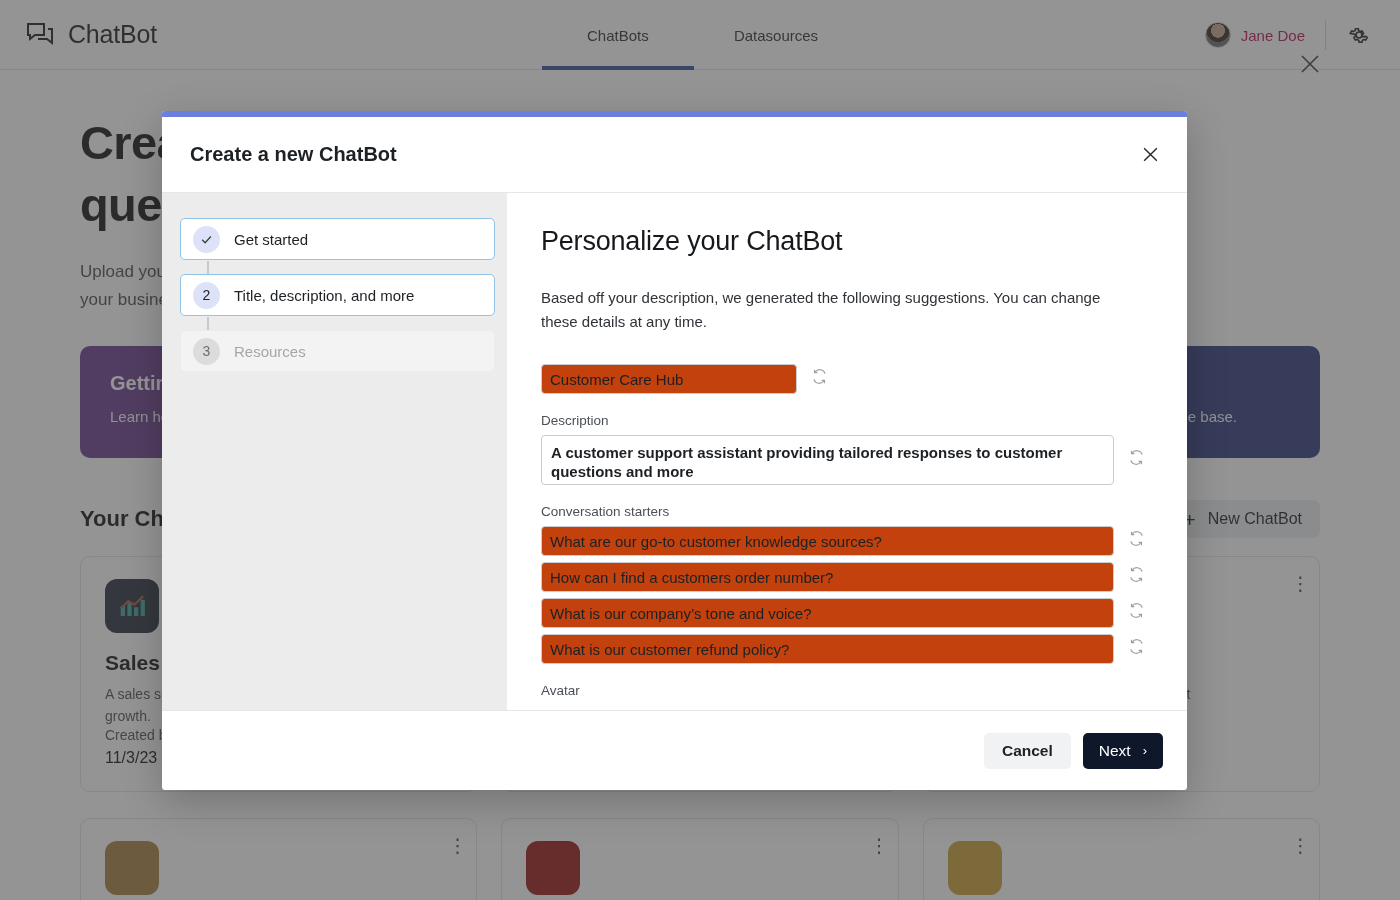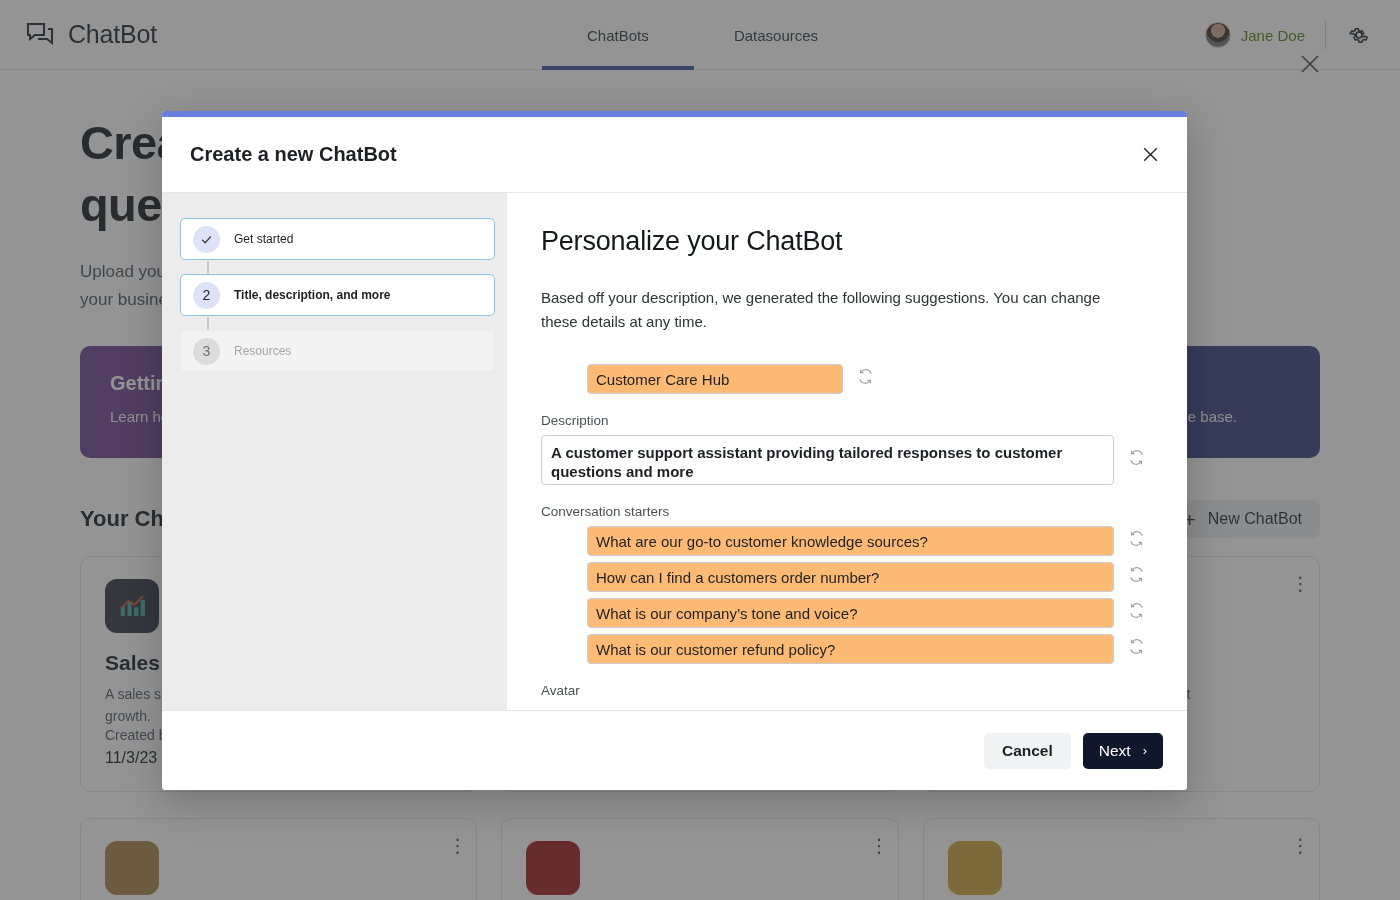--- a/index.html
+++ b/index.html
@@ -38,21 +38,21 @@
   .topbar-right {
     position: absolute; right: 22px; top: 0; height: 70px;
     display: flex; align-items: center; gap: 0;
   }
   .user-chip { display: flex; align-items: center; gap: 10px; padding-right: 20px; }
   .avatar-img {
     width: 26px; height: 26px; border-radius: 50%;
     background: radial-gradient(circle at 50% 32%, #caa58c 0 34%, #3b2a20 35% 55%, #6d6f78 56% 100%);
     border: 1px solid #cfd2d6; flex: none;
   }
-  .user-name { font-size: 15px; color: #4d7c0f; }
+  .user-name { font-size: 15px; color: #be185d; }
   .topbar-divider { width: 1px; height: 30px; background: #d4d6da; }
   .gear-btn { padding: 0 8px 0 22px; display: flex; align-items: center; color: #24282d; }
 
   .page-body { position: absolute; top: 70px; left: 0; width: 1400px; height: 830px;
                padding: 42px 80px 0 80px; }
   .page-title {
     font-size: 47px; line-height: 62px; font-weight: bold; color: #15181c;
     letter-spacing: -0.6px; max-width: 720px;
   }
   .page-sub { margin-top: 22px; font-size: 17px; line-height: 28px; color: #4b5057; max-width: 700px; }
@@ -132,39 +132,39 @@
   .step:not(:last-child)::after {
     content: ""; position: absolute; left: 26px; top: 42px; width: 2px; height: 14px;
     background: #c6c8ca;
   }
   .step-bullet {
     width: 27px; height: 27px; border-radius: 50%; background: #dde2f8;
     display: flex; align-items: center; justify-content: center;
     font-size: 14px; color: #1d2125; flex: none;
   }
   .step-bullet.grey { background: #dcdcdc; color: #6a6e73; }
-  .step-label { font-size: 12px; color: #1d2125; }
-  .step-label.bold { font-weight: bold; }
+  .step-label { font-size: 15px; color: #1d2125; }
+  .step-label.bold { font-weight: normal; }
   .step-label.grey { color: #a3a7ab; }
 
   
   .content-wrap { flex: 1; position: relative; min-width: 0; }
   .content {
     position: absolute; inset: 0; overflow: hidden;
     padding: 33px 42px 0 34px;
   }
   .content-h { font-size: 27px; color: #15181c; letter-spacing: -0.2px; }
   .content-p { margin-top: 29px; font-size: 15px; line-height: 24px; color: #2f3337; max-width: 600px; }
 
   .field-label { font-size: 13.5px; color: #4b5057; margin-bottom: 7px; }
   .field-row { display: flex; align-items: flex-start; gap: 14px; }
   .txt-input {
     height: 30px; border: 1px solid #c9ccd0; border-radius: 4px;
     display: flex; align-items: center; padding: 0 8px;
-    font-size: 15px; color: #1d2125; background: #fdba74; margin-left: 46px;
+    font-size: 15px; color: #1d2125; background: #c2410c;
   }
   .txt-area {
     border: 1px solid #c9ccd0; border-radius: 4px; padding: 7px 9px;
     font-size: 15px; line-height: 19px; color: #1d2125; background: #fff; font-weight: bold;
   }
   .regen-btn { margin-top: 4px; color: #9b9fa4; flex: none; }
   .starter-row { margin-bottom: 6px; }
   .starter-input { width: 583px; }
 
   .fade {

